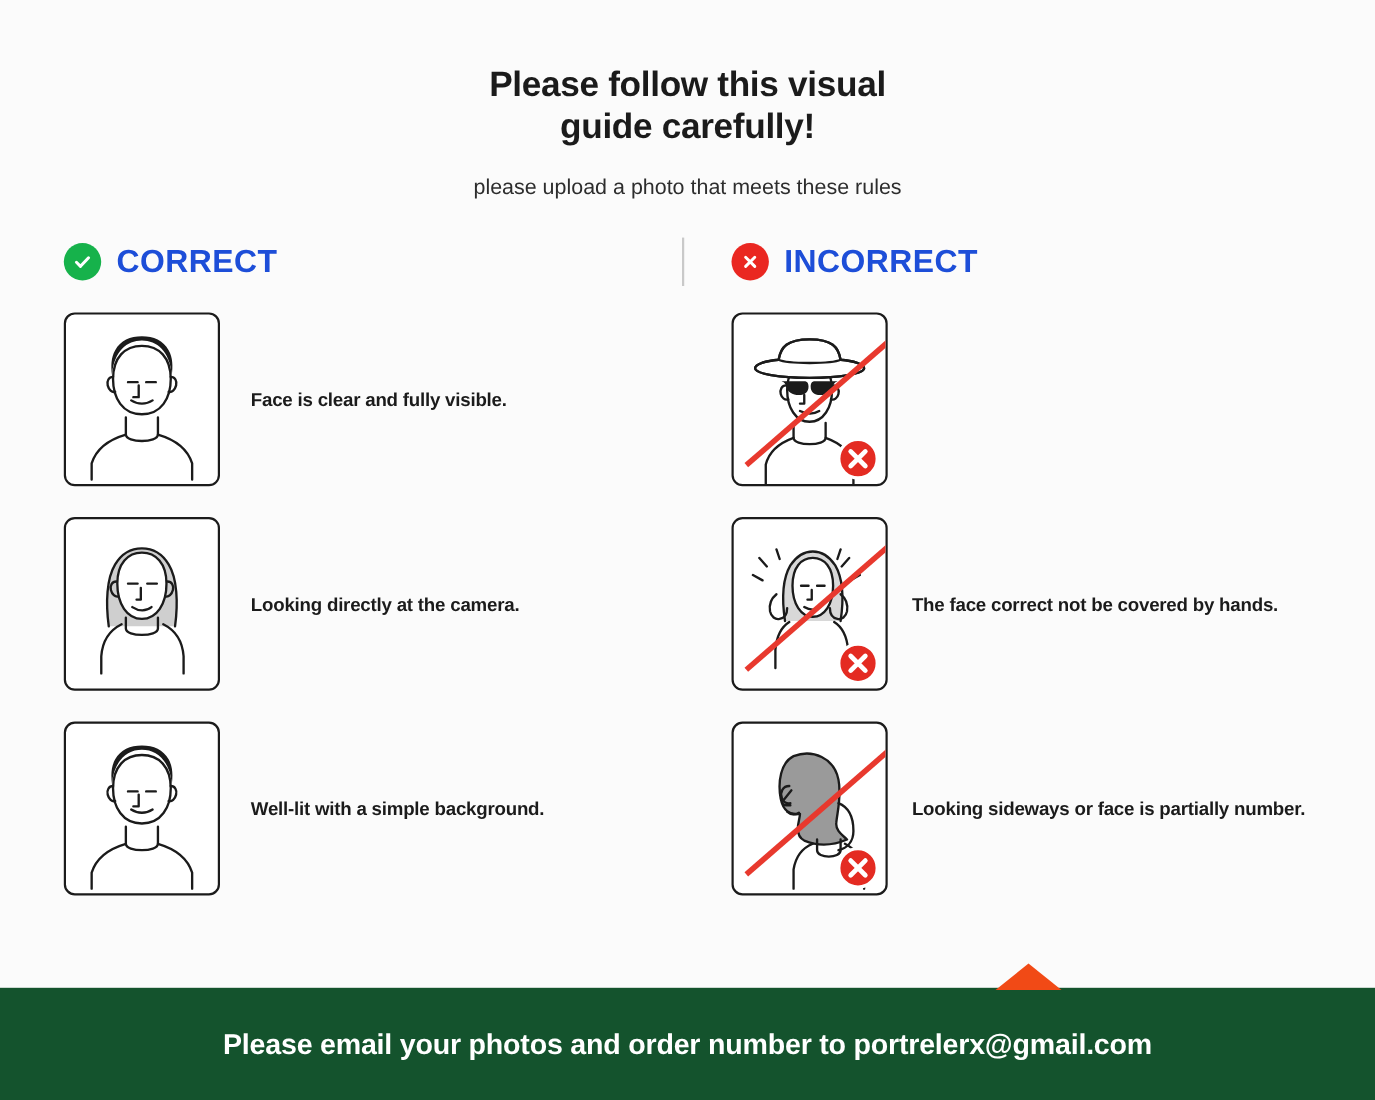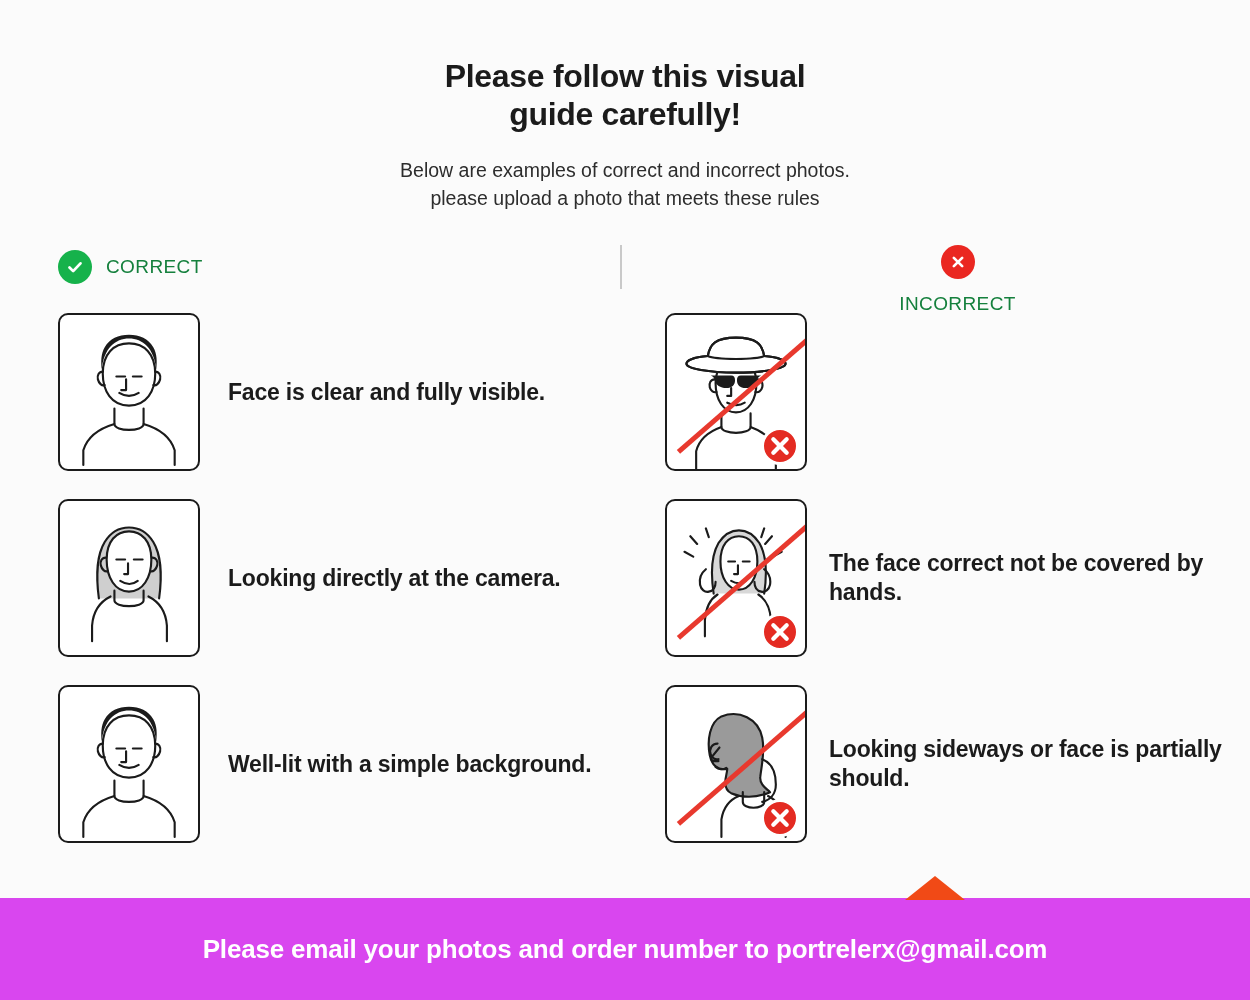--- a/index.html
+++ b/index.html
@@ -46,34 +46,34 @@
     position: relative;
     padding-left: 58px;
   }
   .col.right { padding-left: 0; }
   .col-head {
     display: flex;
     align-items: center;
     gap: 14px;
     height: 44px;
   }
-  .col.right .col-head { padding-left: 40px; flex-direction: column; }
+  .col.right .col-head { padding-left: 40px; }
   .col-head .badge {
     width: 34px; height: 34px;
     border-radius: 50%;
     display: flex; align-items: center; justify-content: center;
     flex: 0 0 auto;
   }
   .badge.ok { background: #16b24b; }
   .badge.bad { background: #ea2721; }
   .badge svg { display: block; }
   .col-head .label {
-    font-size: 19px;
-    font-weight: normal;
-    color: #15803d;
+    font-size: 29px;
+    font-weight: bold;
+    color: #1d4ed8;
     letter-spacing: 0.4px;
   }
 
   
   .divider {
     position: absolute;
     left: 620px;
     top: 0px;
     width: 2px;
     height: 44px;
@@ -100,21 +100,21 @@
     border: 2.5px solid #1b1b1b;
     border-radius: 10px;
     background: #ffffff;
     position: relative;
     overflow: hidden;
     flex: 0 0 auto;
   }
   .thumb svg { display: block; width: 100%; height: 100%; }
   .caption {
     margin-left: 28px;
-    font-size: 23px;
+    font-size: 17px;
     font-weight: bold;
     color: #1b1b1b;
     letter-spacing: -0.2px;
     line-height: 1.25;
   }
   .rowcol.right .caption { margin-left: 22px; }
 
   
   .strike {
     position: absolute;
@@ -132,21 +132,21 @@
     background: #e42b22;
     border: 3px solid #ffffff;
     display: flex; align-items: center; justify-content: center;
   }
 
   
   .footer {
     position: absolute;
     left: 0; bottom: 0;
     width: 1250px; height: 102px;
-    background: #d946ef;
+    background: #14532d;
     display: flex; align-items: center; justify-content: center; text-align: center;
   }
   .footer .ftext {
     color: #ffffff;
     font-size: 26px;
     font-weight: bold;
     letter-spacing: -0.2px;
   }
   .notch {
     position: absolute;
@@ -161,21 +161,20 @@
 <body>
 
 <div class="page">
 
   <div class="header">
     <div class="title">
       <div>Please follow this visual</div>
       <div>guide carefully!</div>
     </div>
     <div class="subtitle">
-      <div>Below are examples of correct and incorrect photos.</div>
       <div>please upload a photo that meets these rules</div>
     </div>
   </div>
 
   <div class="columns">
     <div class="divider"></div>
 
     <div class="col left">
       <div class="col-head">
         <span class="badge ok">
@@ -332,21 +331,21 @@
               <path d="M78 108v10c0 8 22 8 22 0v-10"></path>
             </g>
           </svg>
           <div class="strike"></div>
           <div class="xbadge">
             <svg viewBox="0 0 24 24" width="18" height="18" aria-hidden="true">
               <path d="M7 7l10 10M17 7L7 17" fill="none" stroke="#ffffff" stroke-width="3.2" stroke-linecap="round"></path>
             </svg>
           </div>
         </div>
-        <div class="caption">Looking sideways or face is partially should.</div>
+        <div class="caption">Looking sideways or face is partially number.</div>
       </div>
 
     </div>
   </div>
 
   <div class="footer">
     <div class="notch"></div>
     <div class="ftext">Please email your photos and order number to portrelerx@gmail.com</div>
   </div>
 

